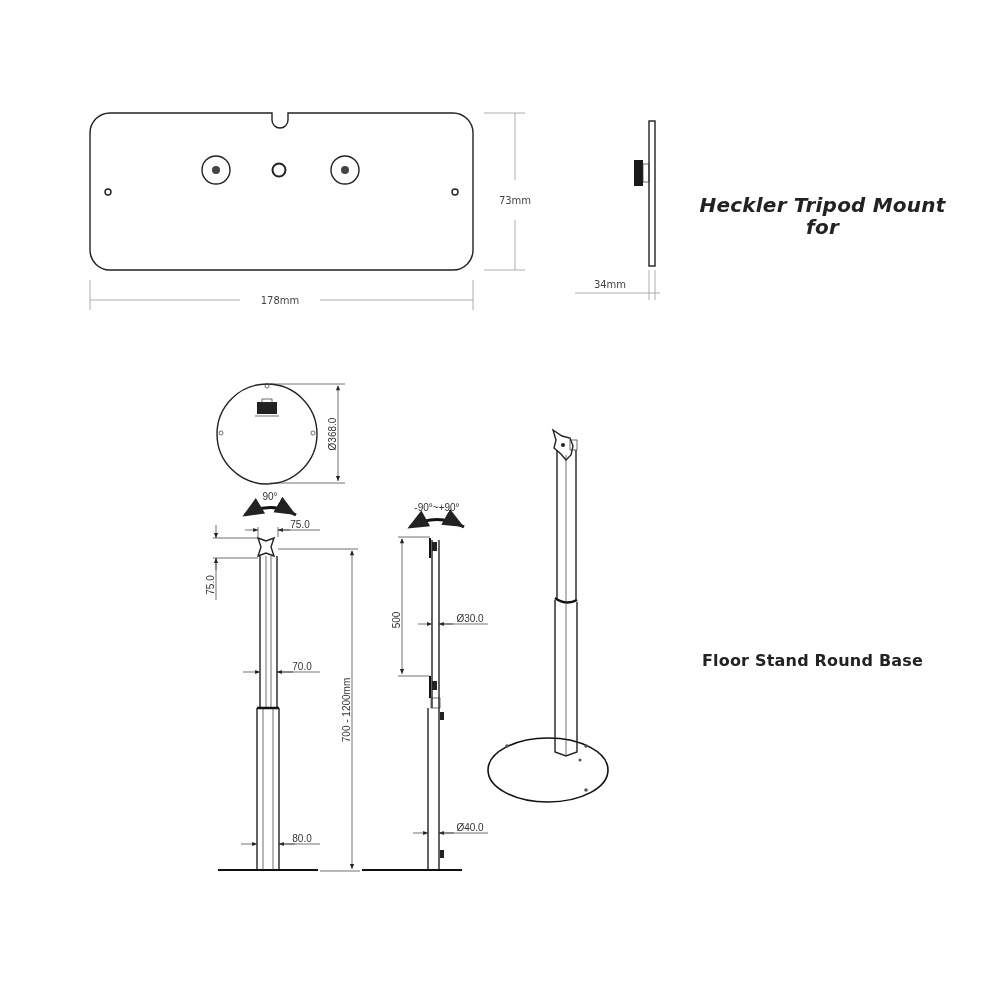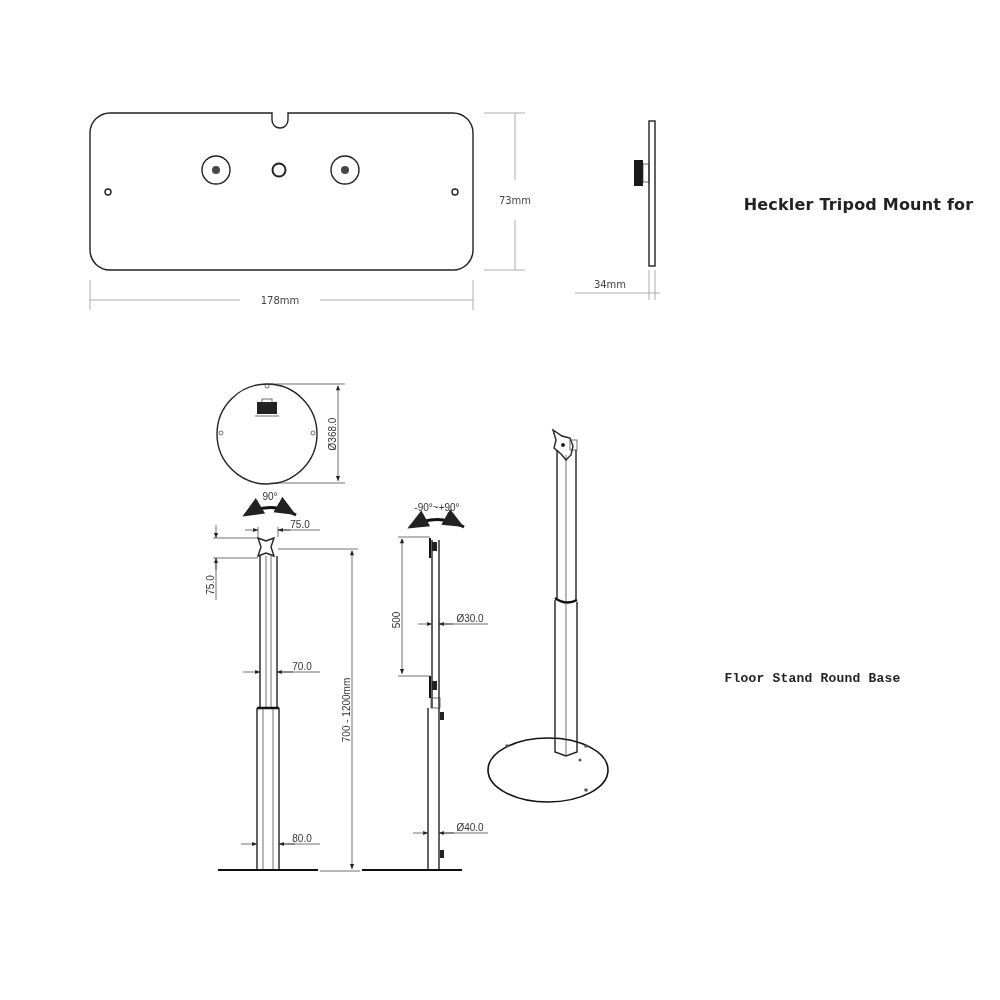--- a/index.html
+++ b/index.html
@@ -181,19 +181,19 @@
     <line class="ln" x1="557" y1="450" x2="557" y2="598"></line>
     <line class="ln" x1="576" y1="450" x2="576" y2="600"></line>
     <line class="thin" x1="566" y1="455" x2="566" y2="602"></line>
 
     <path class="ln" d="M553,430 L562,436 L570,438 L573,446 L571,455 L566,460 L561,454 L554,448 L556,440 Z" fill="#fff"></path>
     <rect x="570" y="440" width="7" height="10" class="thin"></rect>
     <circle cx="563" cy="445" r="2" fill="#222"></circle>
   </g>
 </svg>
 
-<div class="title" style="left:726px; top:194px; width:265px; font-size:16px; line-height:22px;">
+<div class="title" style="left:690px; top:194px; width:265px; font-size:20px; line-height:22px;font-style:italic;">
   <div>Heckler Tripod Mount  for</div>
 </div>
 
-<div class="title" style="left:690px; top:668px; width:245px; font-size:13px; line-height:22px;font-family:Liberation Mono, monospace;">
+<div class="title" style="left:690px; top:650px; width:245px; font-size:16px; line-height:22px;">
   <span>Floor Stand Round Base</span>
 </div>
 
 </body></html>

